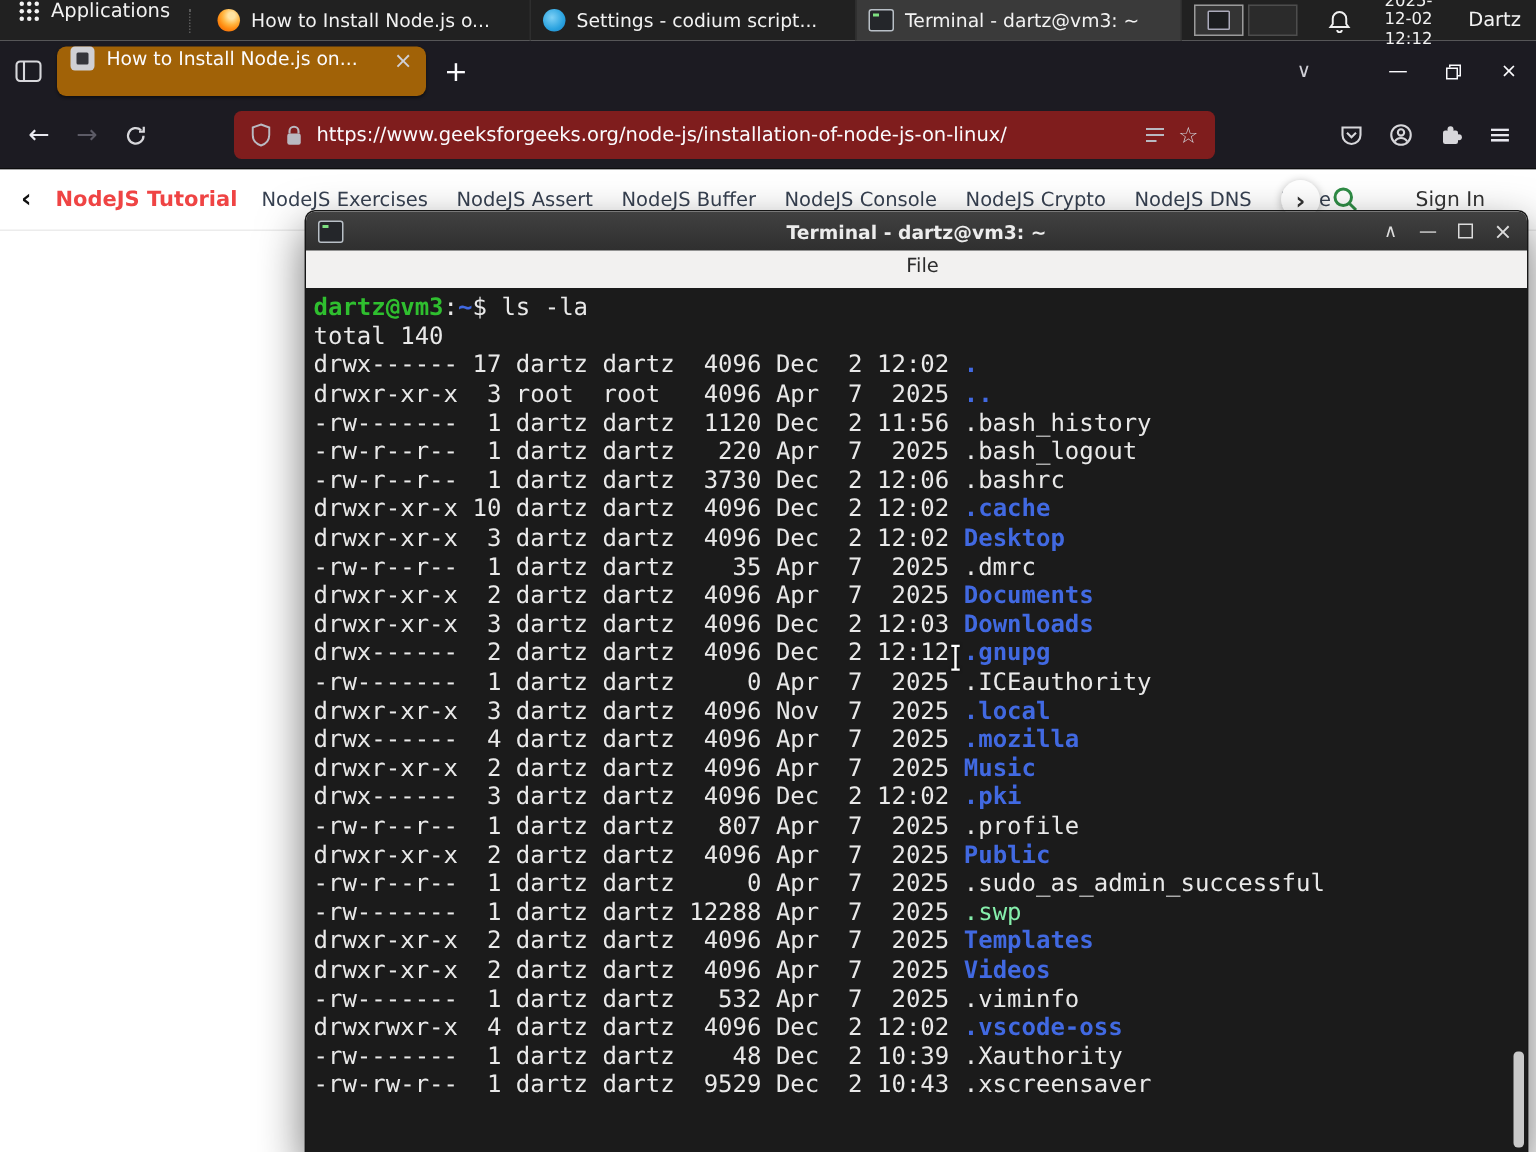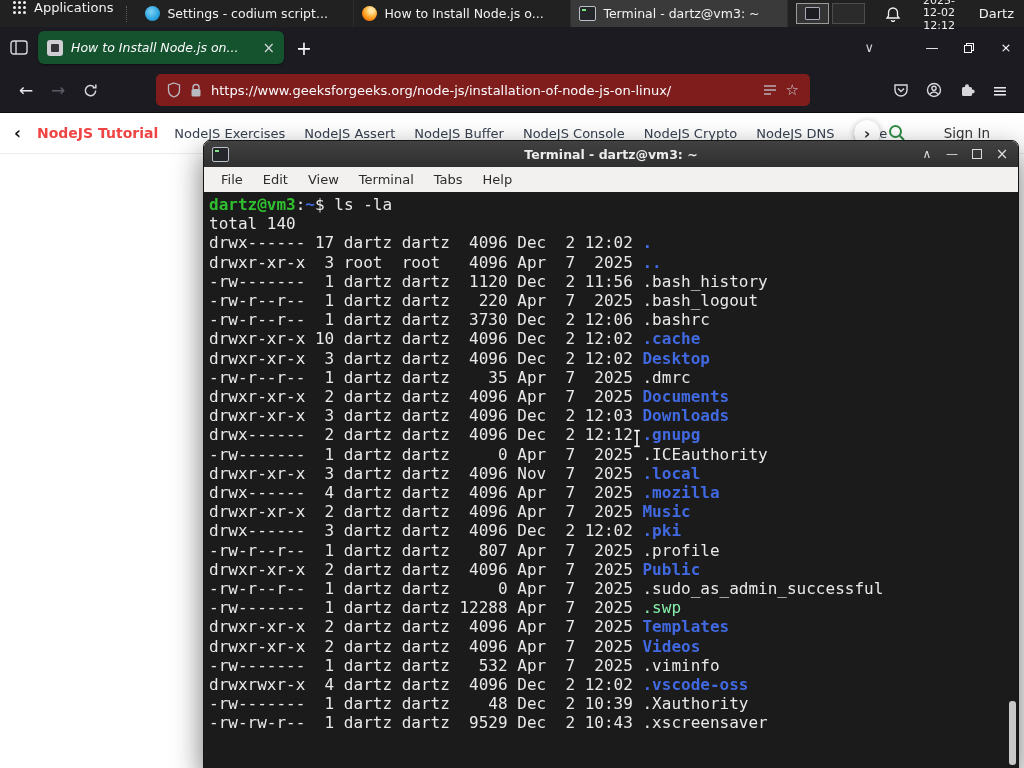--- a/index.html
+++ b/index.html
@@ -30,22 +30,22 @@
   .pager-cell.active{border-color:#9a9a9a;background:#343434;}
   .mini-term{width:13px;height:11px;background:#1b1d20;border:1px solid #aab;border-radius:1px;}
   .bell{display:flex;align-items:center;margin:0 10px 0 4px;}
   .clock{font-size:11px;line-height:12.5px;text-align:center;margin-right:12px;}
   .user{font-size:13px;margin-right:4px;}
 
   
   .browser{position:absolute;top:27px;left:0;right:0;bottom:0;background:#fff;display:flex;flex-direction:column;}
   .tabbar{height:41px;background:#1c1b22;display:flex;align-items:center;padding:0 10px;color:#fbfbfe;}
   .ff-view{margin-right:10px;display:flex;}
-  .tab{display:flex;align-items:center;gap:8px;width:228px;height:33px;background:#14532d;border-radius:6px;
-       padding:0 9px;box-shadow:0 1px 2px rgba(0,0,0,.45);font-style:italic;}
+  .tab{display:flex;align-items:flex-start;gap:8px;width:228px;height:33px;background:#a16207;border-radius:6px;
+       padding:0 9px;box-shadow:0 1px 2px rgba(0,0,0,.45);}
   .favicon{width:16px;height:16px;border-radius:3px;background:#cfcfd4;position:relative;flex:0 0 auto;}
   .favicon::after{content:"";position:absolute;inset:4px;background:#35353b;border-radius:1px;}
   .tab-title{flex:1;font-size:12.5px;white-space:nowrap;overflow:hidden;}
   .tab-close{font-size:15px;color:#d0d0d7;}
   .newtab{font-size:19px;margin-left:12px;color:#fbfbfe;}
   .tab-spacer{flex:1;}
   .tablist-btn{font-size:13px;color:#d0d0d7;margin-right:50px;}
   .winctl{display:flex;gap:21px;align-items:center;}
   .wbtn{font-size:13px;color:#fbfbfe;display:flex;align-items:center;justify-content:center;width:16px;height:16px;}
   .restore-glyph{position:relative;width:10px;height:10px;display:inline-block;}
@@ -80,21 +80,21 @@
   .termwin{position:absolute;left:203px;top:140px;width:814px;height:628px;z-index:40;
            border-radius:7px 7px 0 0;box-shadow:0 12px 30px rgba(0,0,0,.55);overflow:hidden;border:1px solid #161616;}
   .t-title{height:26px;background:linear-gradient(#414141,#2f2f2f);position:relative;display:flex;align-items:center;color:#ececec;}
   .t-icon{margin-left:8px;display:flex;}
   .t-title-text{position:absolute;left:50%;transform:translateX(-50%);font-size:12.5px;font-weight:bold;white-space:nowrap;}
   .t-btns{margin-left:auto;display:flex;align-items:center;gap:11px;padding-right:9px;}
   .tbtn{width:14px;height:14px;display:flex;justify-content:center;align-items:center;font-size:12px;color:#dcdcdc;}
   .tbtn.close{font-size:15px;}
   .maxbox{width:8px;height:8px;border:1.3px solid #dcdcdc;display:inline-block;}
   .t-menubar{height:25px;background:#f2f1f0;display:flex;align-items:center;gap:2px;padding-left:8px;
-             border-bottom:1px solid #d8d8d8;}
+             border-bottom:1px solid #d8d8d8;flex-direction:column;}
   .tmenu-item{font-size:13px;color:#2d2d2d;padding:3px 9px;}
   .t-content{position:absolute;top:51px;left:0;right:0;bottom:0;background:#1b1b1b;padding:3px 0 0 5px;overflow:hidden;}
   .tline{white-space:pre;font-family:"DejaVu Sans Mono","Liberation Mono",monospace;font-size:16px;line-height:19.2px;}
   .c-w{color:#e9e9e9;}
   .c-g{color:#2fbf2f;font-weight:bold;}
   .c-b{color:#4169e1;font-weight:bold;}
   .c-d{color:#86efac;}
   .t-scroll{position:absolute;right:2px;bottom:4px;width:7px;height:64px;background:#c9c9c9;border-radius:3px;}
 
   .ibeam{position:absolute;left:631px;top:429px;z-index:60;filter:drop-shadow(0 0 1px rgba(0,0,0,.8));}
@@ -117,26 +117,26 @@
             <circle cx="2.5" cy="12.5" r="1.5"></circle>
             <circle cx="7.5" cy="12.5" r="1.5"></circle>
             <circle cx="12.5" cy="12.5" r="1.5"></circle>
           </g>
         </svg>
       <span>Applications</span>
     </div>
     <div class="panel-sep"></div>
     <div class="panel-winlist">
         <div class="panel-win">
+          <span class="icon-firefox"></span>
+          <span class="win-title">How to Install Node.js o...</span>
+        </div>
+        <div class="panel-win">
           <span class="icon-codium"></span>
           <span class="win-title">Settings - codium script...</span>
-        </div>
-        <div class="panel-win">
-          <span class="icon-firefox"></span>
-          <span class="win-title">How to Install Node.js o...</span>
         </div>
         <div class="panel-win active">
           <span class="term-ic"></span>
           <span class="win-title">Terminal - dartz@vm3: ~</span>
         </div>
       </div>
     <div class="panel-spacer"></div>
     <div class="pager">
       <span class="pager-cell active">
           <span class="mini-term"></span>

